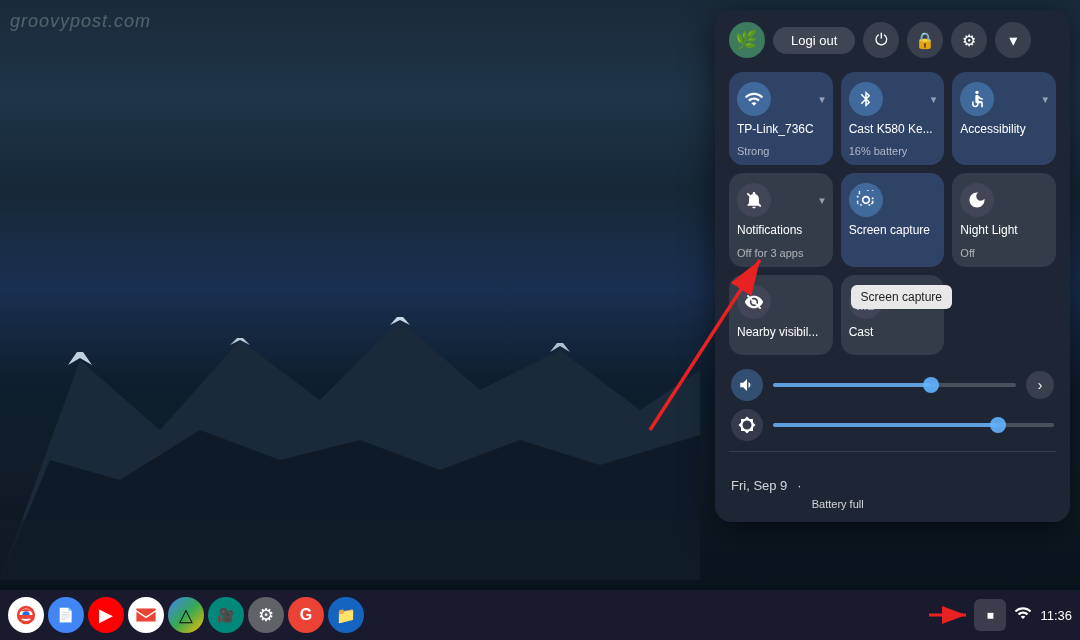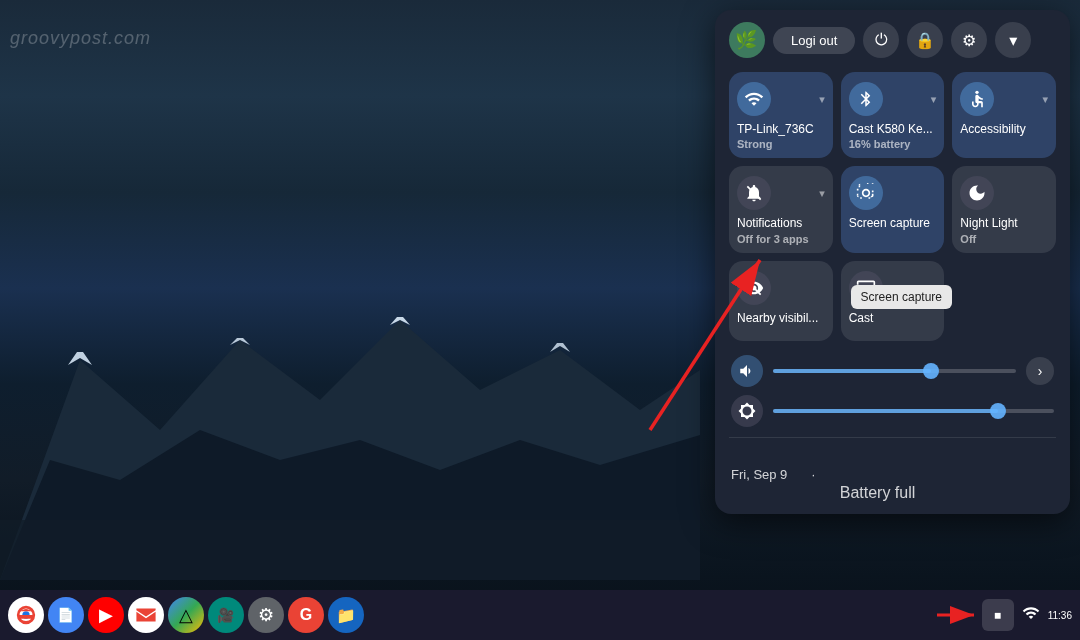--- a/index.html
+++ b/index.html
@@ -35,21 +35,21 @@
       bottom: 60px;
       left: 0;
       width: 700px;
       height: 300px;
       z-index: 1;
     }
 
     
     .watermark {
       position: absolute;
-      top: 28px;
+      top: 11px;
       left: 10px;
       color: rgba(255,255,255,0.25);
       font-size: 18px;
       font-style: italic;
       z-index: 2;
       letter-spacing: 1px;
     }
 
     
     .taskbar {
@@ -90,21 +90,21 @@
       color: white;
       font-size: 13px;
     }
 
     .taskbar-wifi {
       font-size: 16px;
     }
 
     .taskbar-time {
       font-weight: 500;
-      font-size: 10px;
+      font-size: 13px;
     }
 
     
     .quick-panel {
       position: absolute;
       top: 10px;
       right: 10px;
       width: 355px;
       background: #1e2535;
       border-radius: 16px;
@@ -223,22 +223,21 @@
     .tile-label {
       font-size: 12px;
       color: white;
       font-weight: 500;
       line-height: 1.2;
     }
 
     .tile-sublabel {
       font-size: 11px;
       color: rgba(255,255,255,0.6);
-      margin-top: 2px;
-      font-weight: bold;
+      margin-top: 9px;
     }
 
     
     .slider-row {
       display: flex;
       align-items: center;
       gap: 10px;
       padding: 4px 2px;
     }
 
@@ -298,31 +297,31 @@
     .divider {
       height: 1px;
       background: rgba(255,255,255,0.1);
       margin: 6px 0;
     }
 
     
     .panel-status {
       display: flex;
       align-items: center;
-      gap: 24px;
+      gap: 10px;
       padding: 4px 2px 0;
     }
 
     .status-date {
       font-size: 13px;
       color: rgba(255,255,255,0.8);
     }
 
     .status-battery {
-      font-size: 16px;
+      font-size: 11px;
       color: rgba(255,255,255,0.8);
       margin-top: 36px;
     }
 
     
     .red-arrow {
       position: absolute;
       z-index: 30;
       pointer-events: none;
     }

